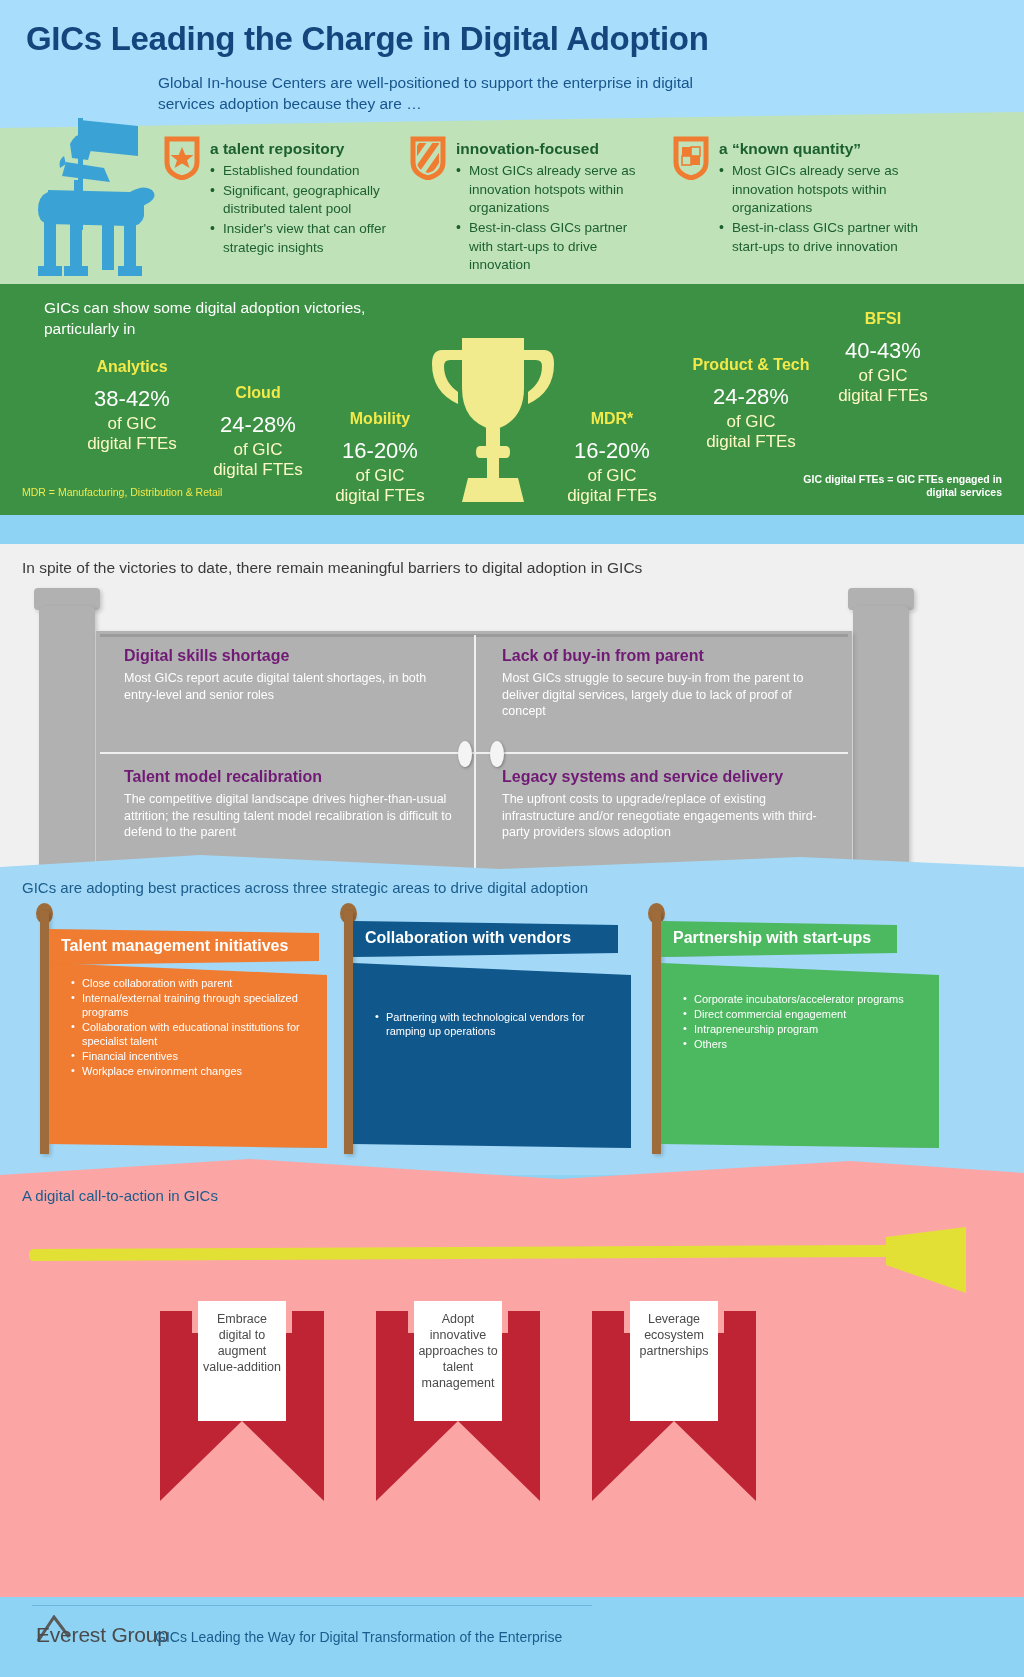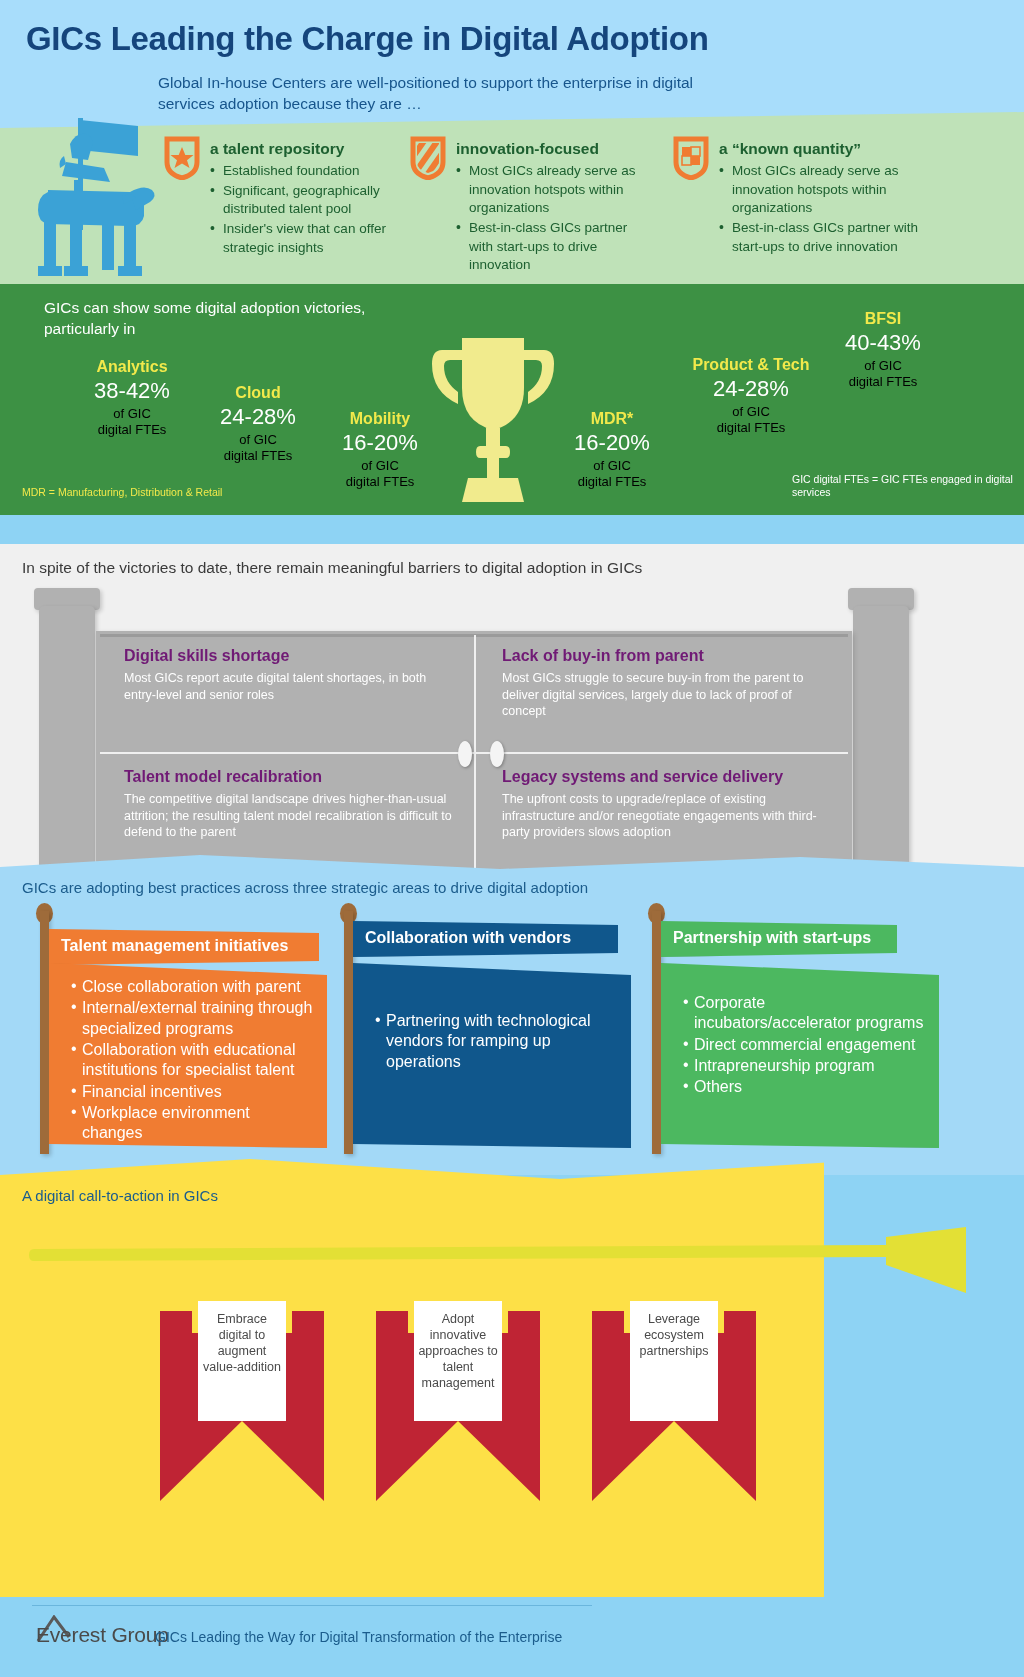--- a/index.html
+++ b/index.html
@@ -77,40 +77,40 @@
   }
   .trophy {
     position: absolute; left: 418px; top: 46px; width: 150px; height: 180px;
   }
   .stat { position: absolute; text-align: center; }
   .stat .slabel {
     font-size: 16px; font-weight: bold; color: #f2e94b;
     white-space: nowrap; line-height: 1.1;
   }
   .stat .sval {
-    font-size: 22px; color: #ffffff; line-height: 1.25; margin-top: 1px;
+    font-size: 22px; color: #ffffff; line-height: 1.25; margin-top: 9px;
   }
   .stat .sunit {
-    font-size: 13px; color: #000000; line-height: 1.2; margin-top: 2px;
+    font-size: 17px; color: #fef9c3; line-height: 1.2; margin-top: 2px;
   }
   #stat0 { left: 72px; top: 74px; width: 120px; }
   #stat1 { left: 198px; top: 100px; width: 120px; }
   #stat2 { left: 320px; top: 126px; width: 120px; }
   #stat3 { left: 552px; top: 126px; width: 120px; }
   #stat4 { left: 676px; top: 72px; width: 150px; }
   #stat5 { left: 818px; top: 26px; width: 130px; }
 
   .note-left {
     position: absolute; left: 22px; bottom: 16px; width: 230px;
     font-size: 10.5px; color: #f2e94b; line-height: 1.25;
   }
   .note-right {
-    position: absolute; right: 2px; bottom: 16px; width: 230px;
-    font-size: 10.5px; color: #ffffff; line-height: 1.25; text-align: left;
-    font-weight: normal;
+    position: absolute; right: 22px; bottom: 16px; width: 230px;
+    font-size: 10.5px; color: #ffffff; line-height: 1.25; text-align: right;
+    font-weight: bold;
   }
 
   
   .band-grey {
     position: absolute; left: 0; top: 544px; width: 1024px; height: 345px;
     background: #f0f0f0;
   }
   .barriers-lead {
     position: absolute; left: 22px; top: 15px;
     font-size: 15.5px; color: #3a3a3a;
@@ -191,30 +191,30 @@
     box-shadow: 2px 2px 4px rgba(0,0,0,.22);
   }
   .bpbody {
     position: absolute; color: #fff;
     box-shadow: 2px 2px 4px rgba(0,0,0,.22);
     padding: 14px 14px 10px 22px;
   }
   .bpbody ul { list-style: none; }
   .bpbody ul li {
     position: relative; padding-left: 11px;
-    font-size: 16px; line-height: 1.27; margin-bottom: 1px;
+    font-size: 11px; line-height: 1.27; margin-bottom: 1px;
   }
   .bpbody ul li:before {
     content: "•"; position: absolute; left: 0; top: -1px;
   }
 
   
   .band-cta {
-    position: absolute; left: 0; top: 1145px; width: 824px; height: 532px;
-    background: #fde047;
+    position: absolute; left: 0; top: 1145px; width: 1024px; height: 532px;
+    background: #fca5a5;
     clip-path: polygon(0 30px, 250px 14px, 560px 34px, 850px 16px, 1024px 28px, 1024px 532px, 0 532px);
   }
   .cta-lead {
     position: absolute; left: 22px; top: 42px;
     font-size: 15px; color: #1b5c8c;
   }
   .trumpet {
     position: absolute; left: 28px; top: 82px; width: 940px; height: 70px;
   }
   .ctaflag { position: absolute; }

